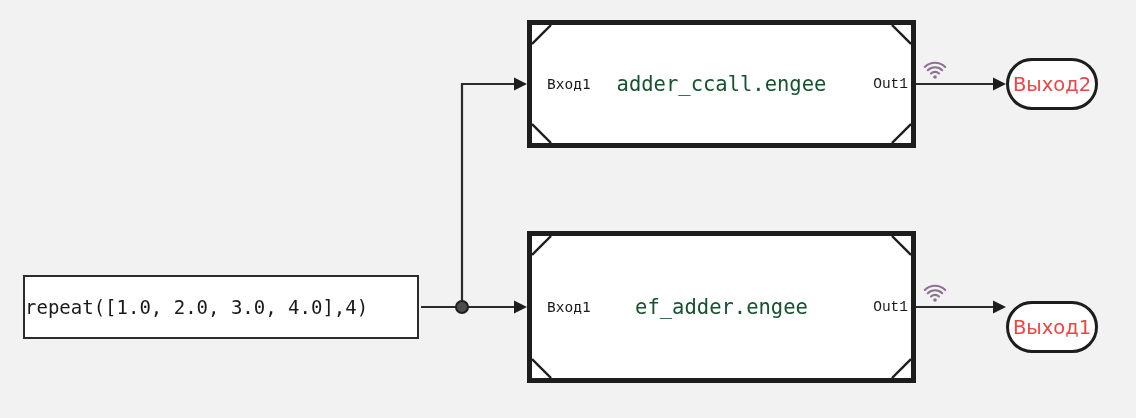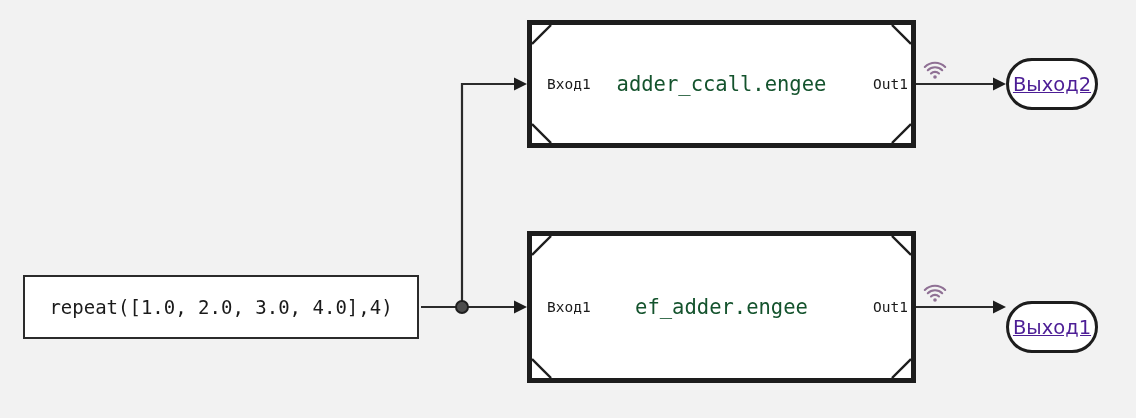--- a/index.html
+++ b/index.html
@@ -13,21 +13,21 @@
   .wires{position:absolute;left:0;top:0;width:1136px;height:418px;}
   .wire{stroke:#2b2b2b;stroke-width:2.2;fill:none;}
   .arrowhead{fill:#1d1d1d;stroke:none;}
   .junction{fill:#4d4d4d;stroke:#1f1f1f;stroke-width:2;}
 
   .block{position:absolute;background:#ffffff;box-sizing:border-box;}
 
   .source-block{
     left:23px;top:275px;width:396px;height:64px;
     border:2px solid #2b2b2b;
-    display:flex;align-items:center;justify-content:center;
+    display:flex;align-items:center;
   }
   .source-expression{
     font-family:"DejaVu Sans Mono", monospace;
     font-size:19px;color:#1a1a1a;white-space:pre;
   }
 
   .subsystem{
     border:5px solid #1d1d1d;
   }
   .subsystem.top{left:527px;top:20px;width:389px;height:128px;}
@@ -39,29 +39,29 @@
     display:flex;align-items:center;justify-content:center;
     font-family:"DejaVu Sans Mono", monospace;
     font-size:20.5px;color:#14532d;white-space:pre;
   }
   .port-label{
     position:absolute;top:50%;transform:translateY(-50%);
     font-family:"DejaVu Sans Mono", monospace;
     font-size:14.5px;color:#1a1a1a;white-space:pre;
   }
   .port-label.in{left:15px;}
-  .port-label.out{right:3px;}
+  .port-label.out{right:3px;font-family:Liberation Mono, monospace;}
 
   .outport{
     position:absolute;width:92px;height:52px;
     background:#ffffff;border:3px solid #1d1d1d;border-radius:26px;
     box-sizing:border-box;
     display:flex;align-items:center;justify-content:center;
     font-family:"DejaVu Sans", sans-serif;
-    font-size:19.5px;font-weight:500;color:#4c1d95;white-space:pre;text-decoration:underline;
+    font-size:19.5px;font-weight:500;color:#ef4444;white-space:pre;
   }
   .outport.top{left:1006px;top:58px;}
   .outport.bottom{left:1006px;top:281px;margin-top:20px;}
 
   .wifi{position:absolute;width:30px;height:30px;}
   .wifi.top{left:920px;top:52px;}
   .wifi.bottom{left:920px;top:275px;}
   .wifi path{stroke:#8f7094;stroke-width:2.1;fill:none;stroke-linecap:round;}
   .wifi circle{fill:#8f7094;}
 </style>

